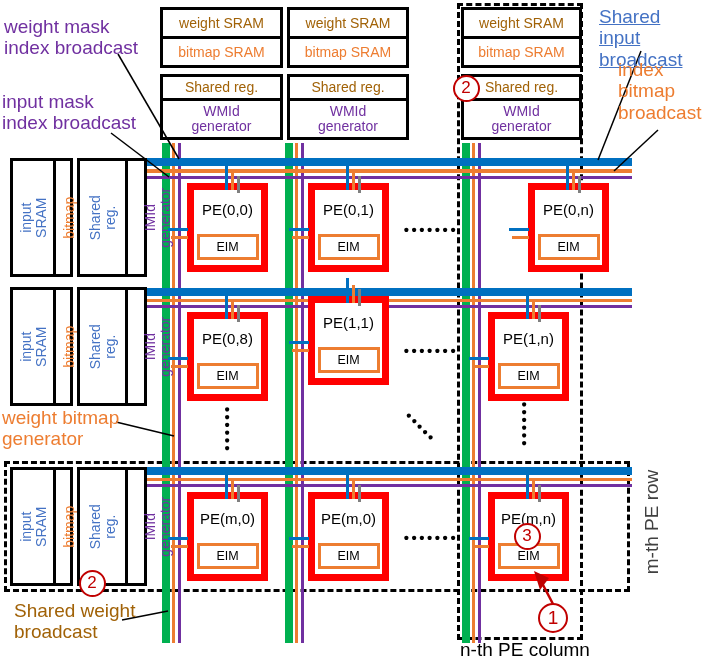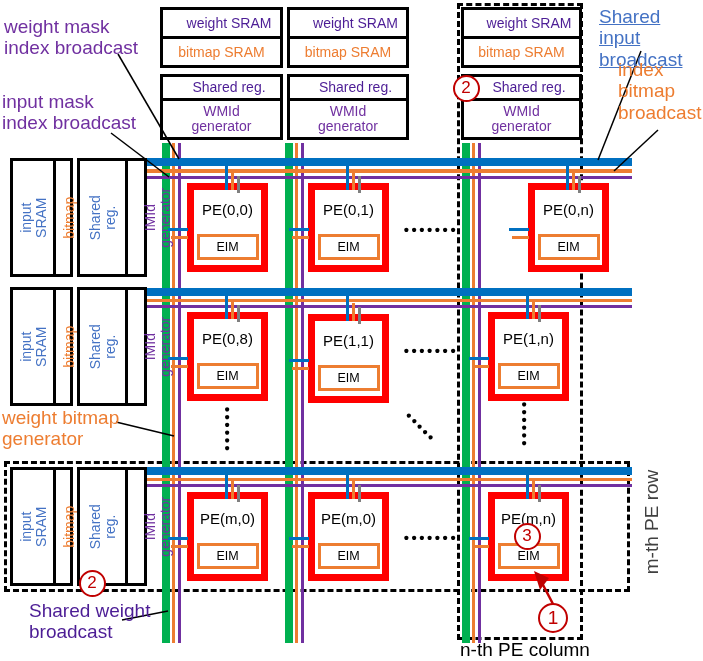--- a/index.html
+++ b/index.html
@@ -18,21 +18,21 @@
   .busV.purple{width:3.5px;background:#7030A0;}
   
   .blk{position:absolute;border:3px solid #000;box-sizing:border-box;background:#fff;display:flex;}
   .blk.col{flex-direction:column;}
   .blk.row{flex-direction:row;}
   .cell{display:flex;align-items:center;justify-content:center;font-size:14px;
         text-align:center;white-space:pre-line;line-height:1.05;}
   .blk.col .cell + .cell{border-top:3px solid #000;}
   .blk.row .cell + .cell{border-left:3px solid #000;}
   .vtext{transform:rotate(-90deg);white-space:pre-line;text-align:center;line-height:1.05;}
-  .tgreen{color:#4c1d95;padding-left:15px;} .torange{color:#ED7D31;} .tpurple{color:#7030A0;}
+  .tgreen{color:#a16207;} .torange{color:#ED7D31;} .tpurple{color:#7030A0;}
   .tblue{color:#4472C4;}  .tgray{color:#404040;}
   
   .pe{position:absolute;width:81px;height:89px;border:7px solid #FF0000;background:#fff;box-sizing:border-box;}
   .pe-label{position:absolute;top:11px;left:0;right:0;text-align:center;font-size:15px;color:#000;}
   .eim{position:absolute;bottom:5px;left:50%;transform:translateX(-50%);width:56px;height:20px;
        border:3px solid #ED7D31;background:#fff;display:flex;align-items:center;justify-content:center;
        font-size:12.5px;color:#000;}
   
   .stT{position:absolute;width:3px;}
   .stT.b{left:31px;top:-25px;height:25px;background:#0070C0;}
@@ -173,21 +173,21 @@
   </div>
   <div class="pe" style="left:187px;top:312px;">
     <span class="stT b"></span>
       <span class="stT o"></span>
       <span class="stT g"></span>
     <span class="stL b"></span>
       <span class="stL o"></span>
     <div class="pe-label">PE(0,8)</div>
     <div class="eim">EIM</div>
   </div>
-  <div class="pe" style="left:308px;top:314px;">
+  <div class="pe" style="left:308px;top:296px;">
     <span class="stT b"></span>
       <span class="stT o"></span>
       <span class="stT g"></span>
     <span class="stL b"></span>
       <span class="stL o"></span>
     <div class="pe-label">PE(1,1)</div>
     <div class="eim">EIM</div>
   </div>
   <div class="pe" style="left:488px;top:312px;">
     <span class="stT b"></span>

